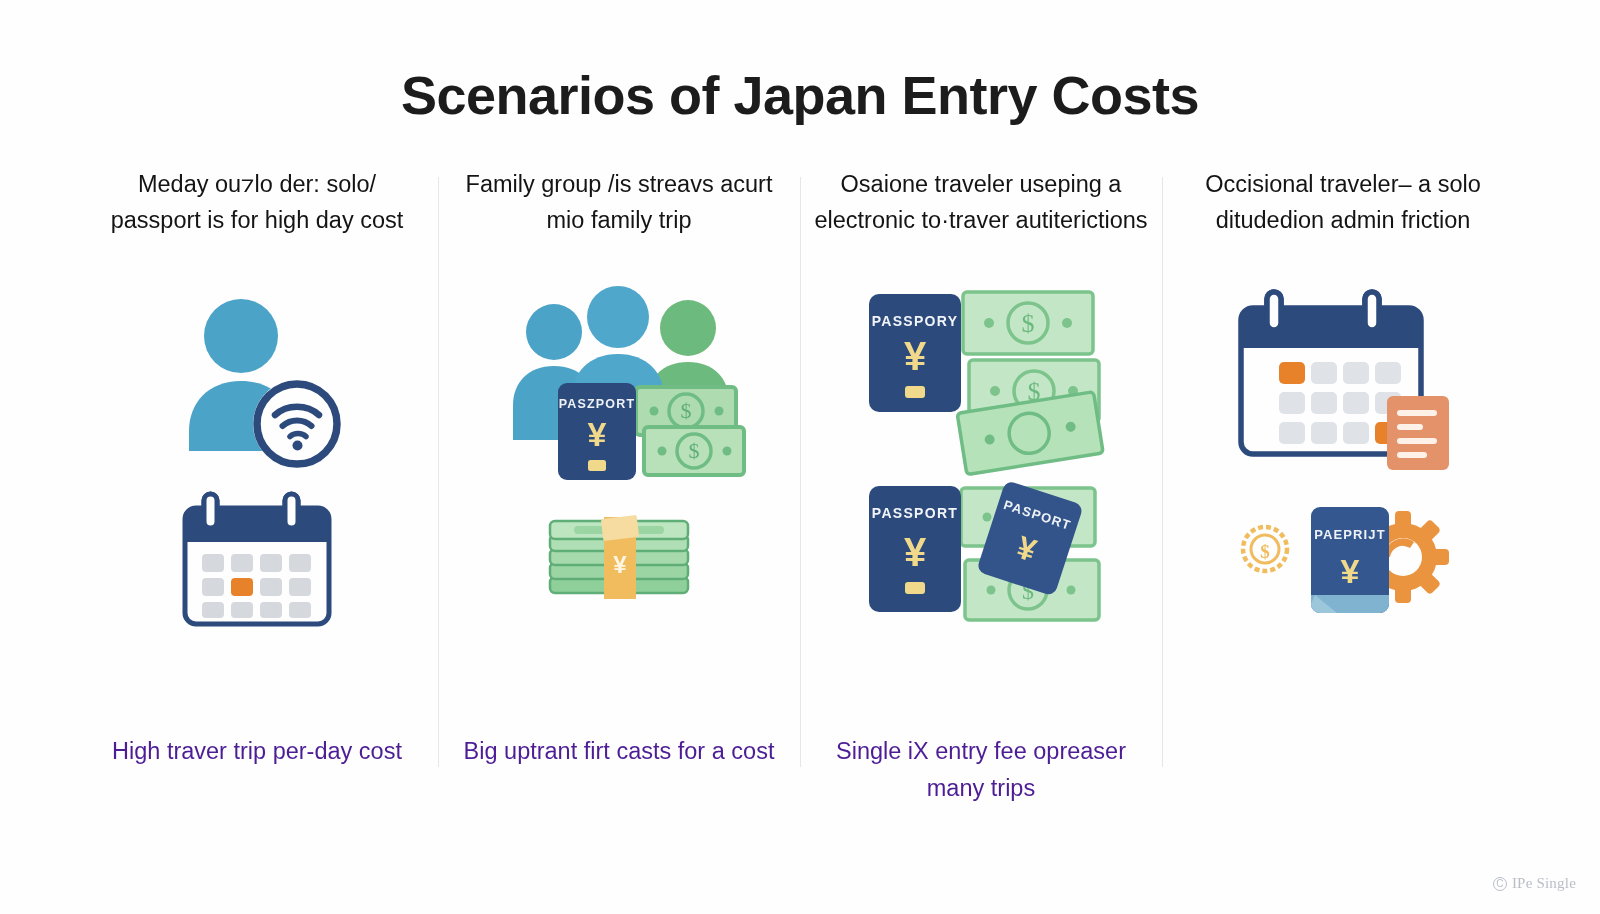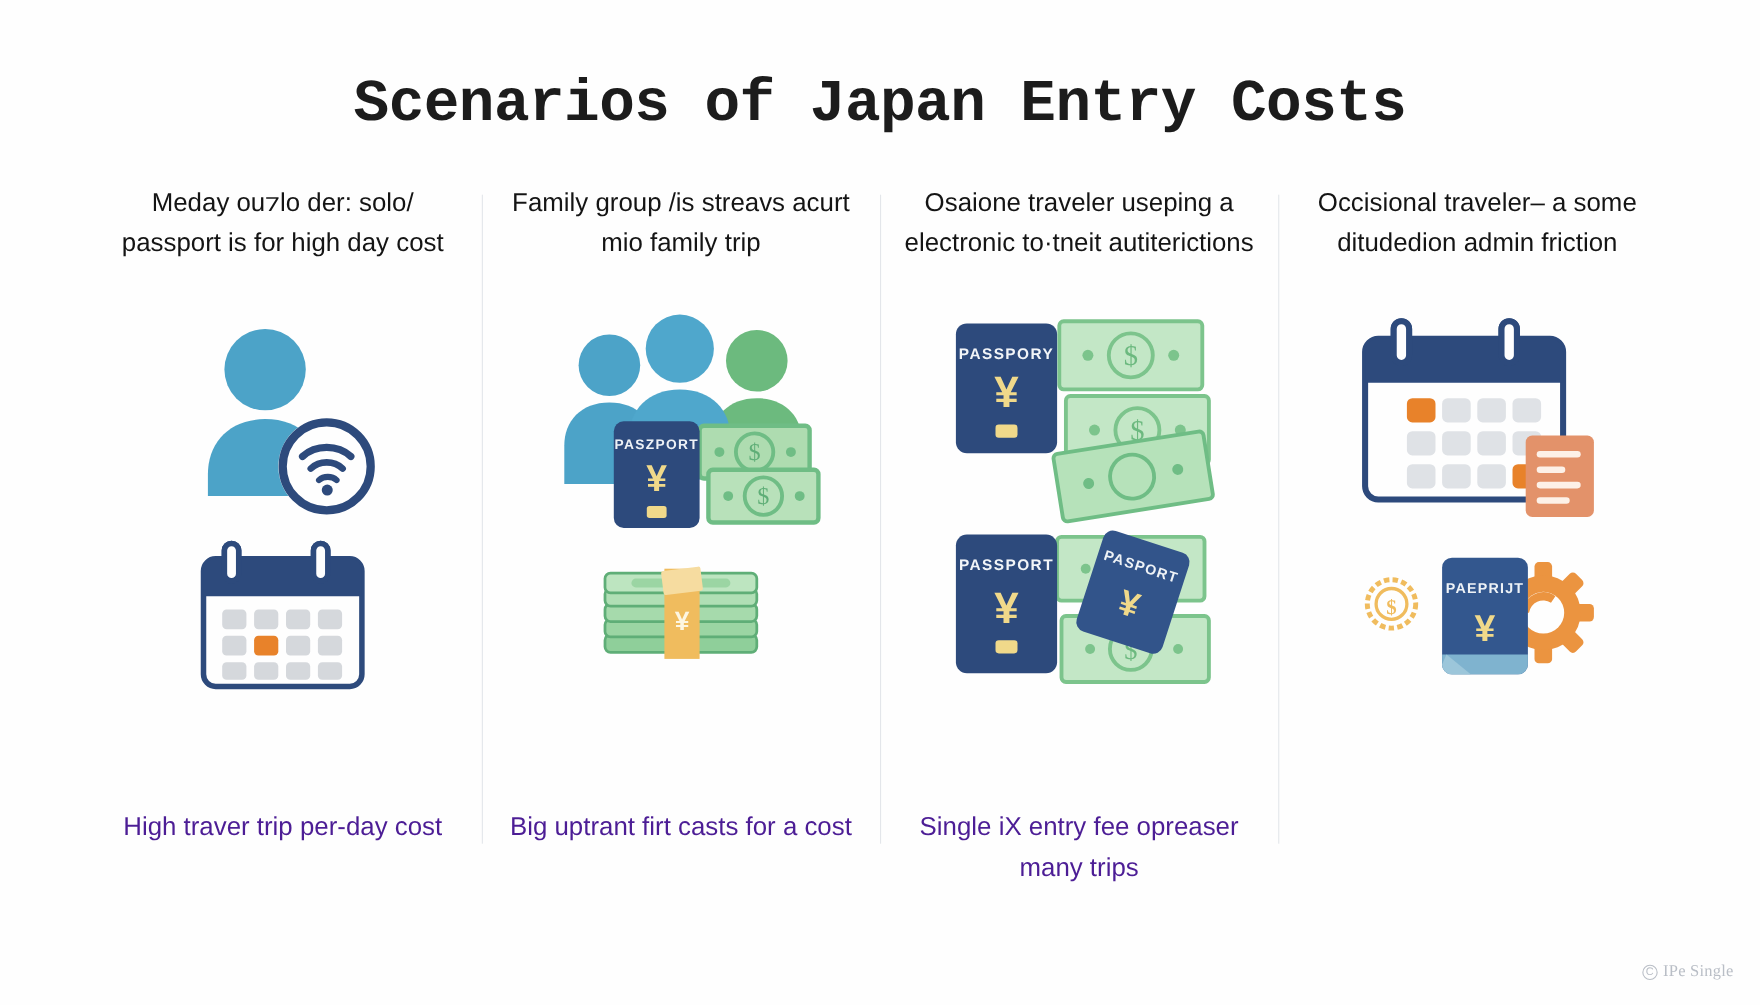--- a/index.html
+++ b/index.html
@@ -22,21 +22,21 @@
   }
   .title {
     text-align: center;
     font-size: 54px;
     font-weight: bold;
     letter-spacing: -0.5px;
     color: #1c1c1c;
     margin-top: 66px;
     margin-bottom: 0;
     line-height: 1.1;
-    font-family: Liberation Mono, monospace;
+    font-family: Liberation Sans, sans-serif;
   }
   .columns {
     display: flex;
     flex-direction: row;
     margin-top: 42px;
     padding: 0 76px;
     height: 640px;
   }
   .col {
     flex: 1 1 25%;
@@ -217,21 +217,21 @@
             <rect x="68" y="18" width="36" height="22" rx="2" fill="#f6dca0" transform="rotate(-7 86 29)"></rect>
             <text x="86" y="74" font-size="24" font-weight="bold" fill="#fdf6e2" text-anchor="middle" font-family="Liberation Sans, sans-serif">¥</text>
           </svg>
           </span>
         </div>
       </div>
       <div class="col-foot">Big uptrant firt casts for a cost</div>
     </div>
 
     <div class="col">
-      <div class="col-head">Osaione traveler useping a electronic to·tneit autiterictions</div>
+      <div class="col-head">Osaione traveler useping a electronic to·traver autiterictions</div>
       <div class="art">
         <div class="art-top" style="height:205px;">
           <span style="position:relative;">
           <svg width="240" height="200" viewBox="0 0 240 200">
 
             <g>
               <rect x="102" y="10" width="130" height="62" rx="4" fill="#c3e7c6" stroke="#7cc48c" stroke-width="3.5"></rect>
               <circle cx="167" cy="41" r="20" fill="none" stroke="#7cc48c" stroke-width="3.5"></circle>
               <text x="167" y="50" font-size="26" font-family="Liberation Serif, serif" fill="#6cb97f" text-anchor="middle">$</text>
               <circle cx="128" cy="41" r="5" fill="#7cc48c"></circle>
@@ -288,21 +288,21 @@
               <text x="169" y="76" font-size="32" font-weight="bold" fill="#f0d98a" text-anchor="middle" font-family="Liberation Sans, sans-serif">¥</text>
             </g>
           </svg>
           </span>
         </div>
       </div>
       <div class="col-foot">Single iX entry fee opreaser many trips</div>
     </div>
 
     <div class="col">
-      <div class="col-head">Occisional traveler– a some ditudedion admin friction</div>
+      <div class="col-head">Occisional traveler– a solo ditudedion admin friction</div>
       <div class="art">
         <div class="art-top">
           <span>
           <svg width="236" height="196" viewBox="0 0 236 196">
             <rect x="42" y="8" width="14" height="38" rx="7" fill="#fefefe" stroke="#2d4a7c" stroke-width="5.5"></rect>
             <rect x="140" y="8" width="14" height="38" rx="7" fill="#fefefe" stroke="#2d4a7c" stroke-width="5.5"></rect>
             <rect x="16" y="24" width="180" height="146" rx="12" fill="#fefefe" stroke="#2d4a7c" stroke-width="5.5"></rect>
             <path d="M16 36a12 12 0 0 1 12-12h156a12 12 0 0 1 12 12v28H16z" fill="#2d4a7c"></path>
             <rect x="42" y="8" width="14" height="38" rx="7" fill="#fefefe" stroke="#2d4a7c" stroke-width="5.5"></rect>
             <rect x="140" y="8" width="14" height="38" rx="7" fill="#fefefe" stroke="#2d4a7c" stroke-width="5.5"></rect>

